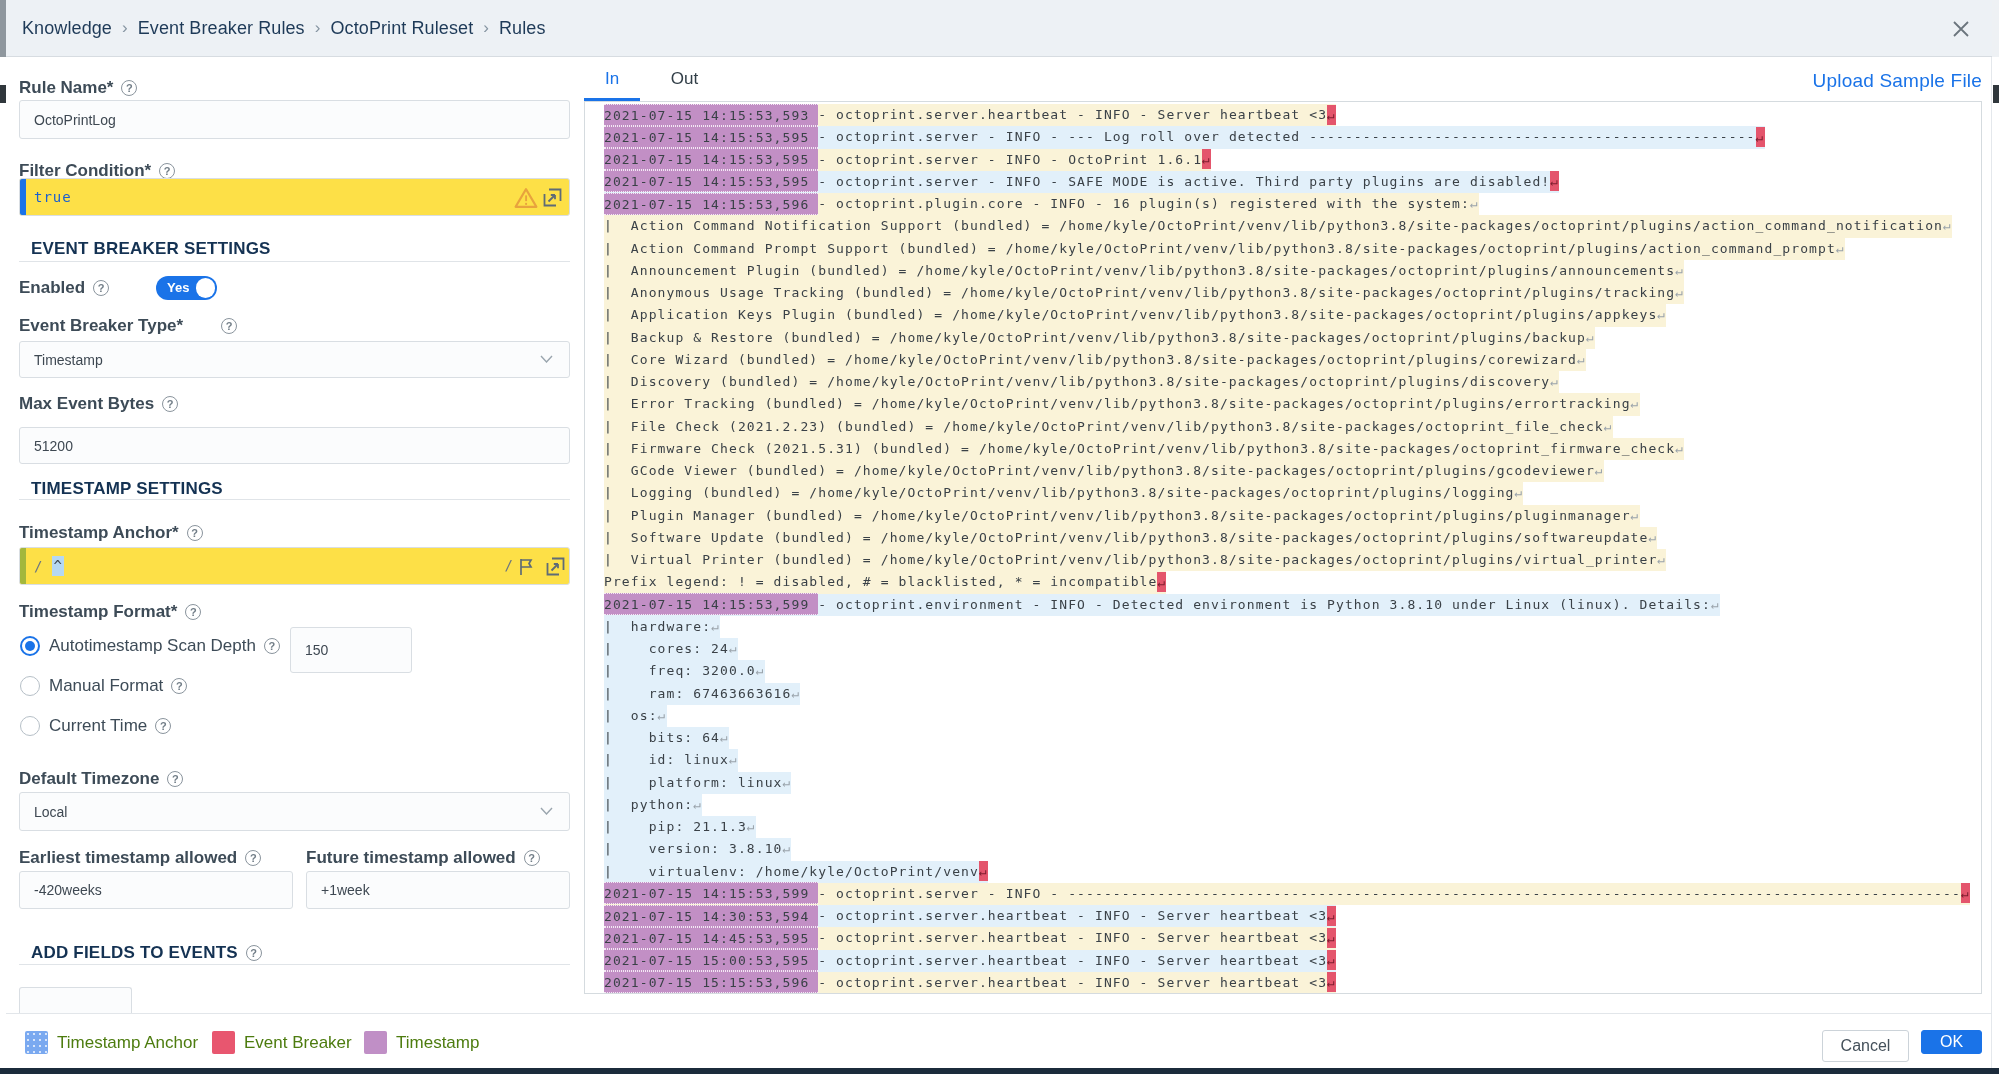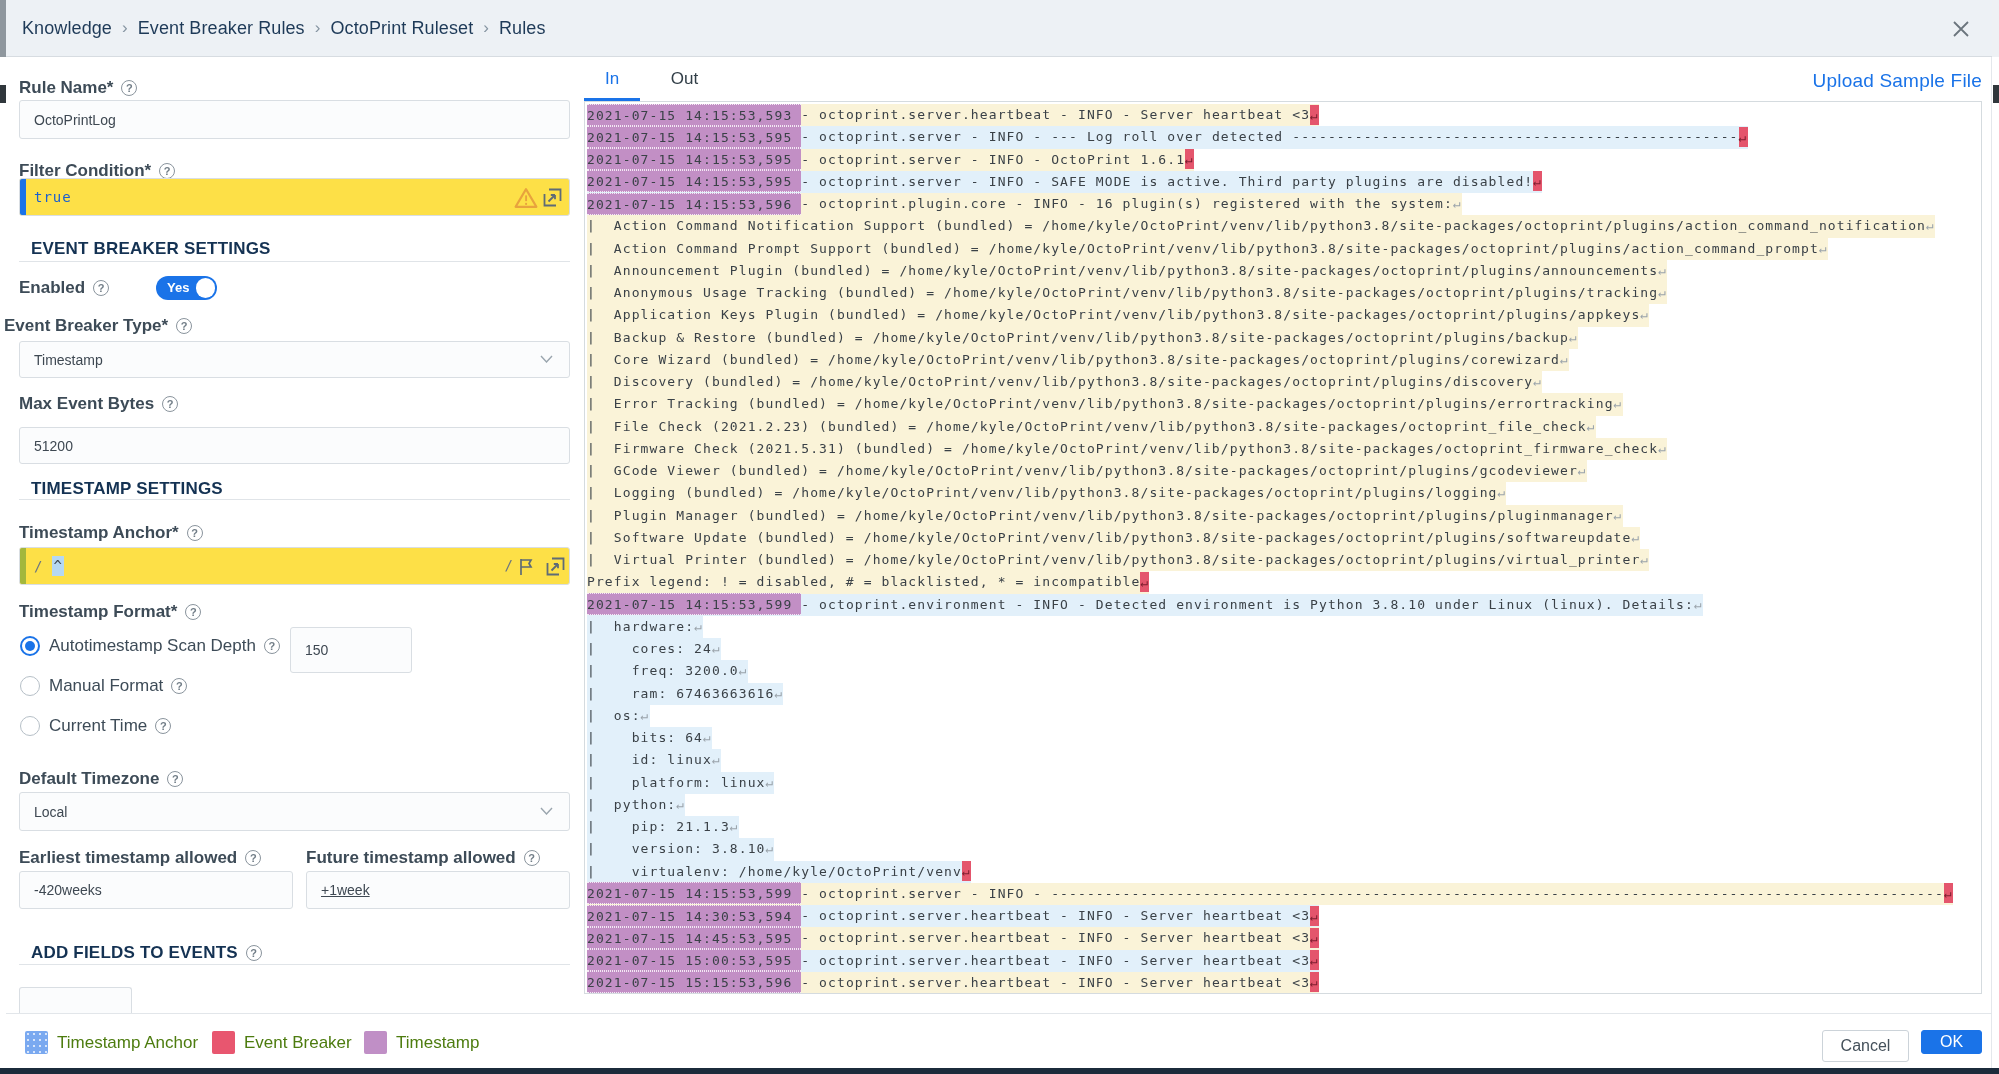--- a/index.html
+++ b/index.html
@@ -46,21 +46,21 @@
   .radio-row { display:flex; align-items:flex-start; }
   .radio-lbl { font-size:17px; color:#3d4b57; margin-left:9px; display:flex; align-items:center; }
   .caret-dn { width:13px; height:8px; }
 
   
   .tab { display:inline-block; width:56px; text-align:center; font-size:17px; cursor:pointer; }
   .tab.on { color:#1a73e8; }
   .tab.off { color:#323f48; }
   .tab-underline { background:#1a73e8; height:3px; }
   .upload { font-size:19px; color:#1a73e8; cursor:pointer; white-space:nowrap; letter-spacing:.2px; }
-  .logbox { border:1px solid #d5dbdf; background:#fff; overflow:hidden; padding:2px 0 0 2px; }
+  .logbox { border:1px solid #d5dbdf; background:#fff; overflow:hidden; padding:2px 0 0 19px; }
   .ln { height:22.25px; line-height:22.25px; white-space:pre; width:max-content;
         font-family:"DejaVu Sans Mono","Liberation Mono",monospace; font-size:13px; letter-spacing:1.1px; color:#3a4147; }
   .ln.cream { background:#faf3d8; }
   .ln.blue  { background:#e2f0fa; }
   .ts  { background:#c28fc5; padding:2.5px 0; border-top:1px dotted rgba(255,255,255,.8); border-bottom:1px dotted rgba(255,255,255,.8); }
   .brk { background:#e4556c; padding:2.5px 0; color:#7b1d2d; }
   .nl  { color:#9aa3ab; }
 
   
   .foot-hr { left:6px; top:1013px; width:1986px; height:1px; background:#e2e6ea; }
@@ -135,21 +135,21 @@
 
     <div class="abs lbl" style="left:19px;top:221px;">
       <span>Enabled</span>
         <span class="qicon">?</span>
     </div>
     <div class="abs toggle" style="left:108px;top:219px;width:61px;height:23.5px;">
       <span>Yes</span>
       <span class="knob"></span>
     </div>
 
-    <div class="abs lbl" style="left:4px;top:259px;">
+    <div class="abs lbl" style="left:19px;top:259px;gap:30px;">
       <span>Event Breaker Type*</span>
         <span class="qicon">?</span>
     </div>
     <div class="abs inp" style="left:19px;top:284px;width:551px;height:37px;">
       <span>Timestamp</span>
       <svg class="sel-caret caret-dn" viewBox="0 0 13 8">
         <path d="M1 1 L6.5 7 L12 1" fill="none" stroke="#9aa5ae" stroke-width="1.4"></path>
         </svg>
     </div>
 
@@ -229,21 +229,21 @@
       <span>Earliest timestamp allowed</span>
         <span class="qicon">?</span>
     </div>
     <div class="abs lbl" style="left:306px;top:791px;">
       <span>Future timestamp allowed</span>
         <span class="qicon">?</span>
     </div>
     <div class="abs inp" style="left:19px;top:814px;width:274px;height:38px;">
       <span>-420weeks</span>
     </div>
-    <div class="abs inp" style="left:306px;top:814px;width:264px;height:38px;text-decoration:underline;">
+    <div class="abs inp" style="left:306px;top:814px;width:264px;height:38px;">
       <span>+1week</span>
     </div>
 
     <div class="abs sect" style="left:31px;top:886px;">
       <span>ADD FIELDS TO EVENTS</span>
         <span class="qicon" style="font-weight:700;">?</span>
     </div>
     <div class="abs hr" style="left:19px;top:907px;width:551px;"></div>
 
     <div class="abs" style="left:19px;top:930px;width:113px;height:26px;border:1px solid #d9dee3;border-bottom:none;border-radius:3px 3px 0 0;background:#fbfcfd;"></div>

